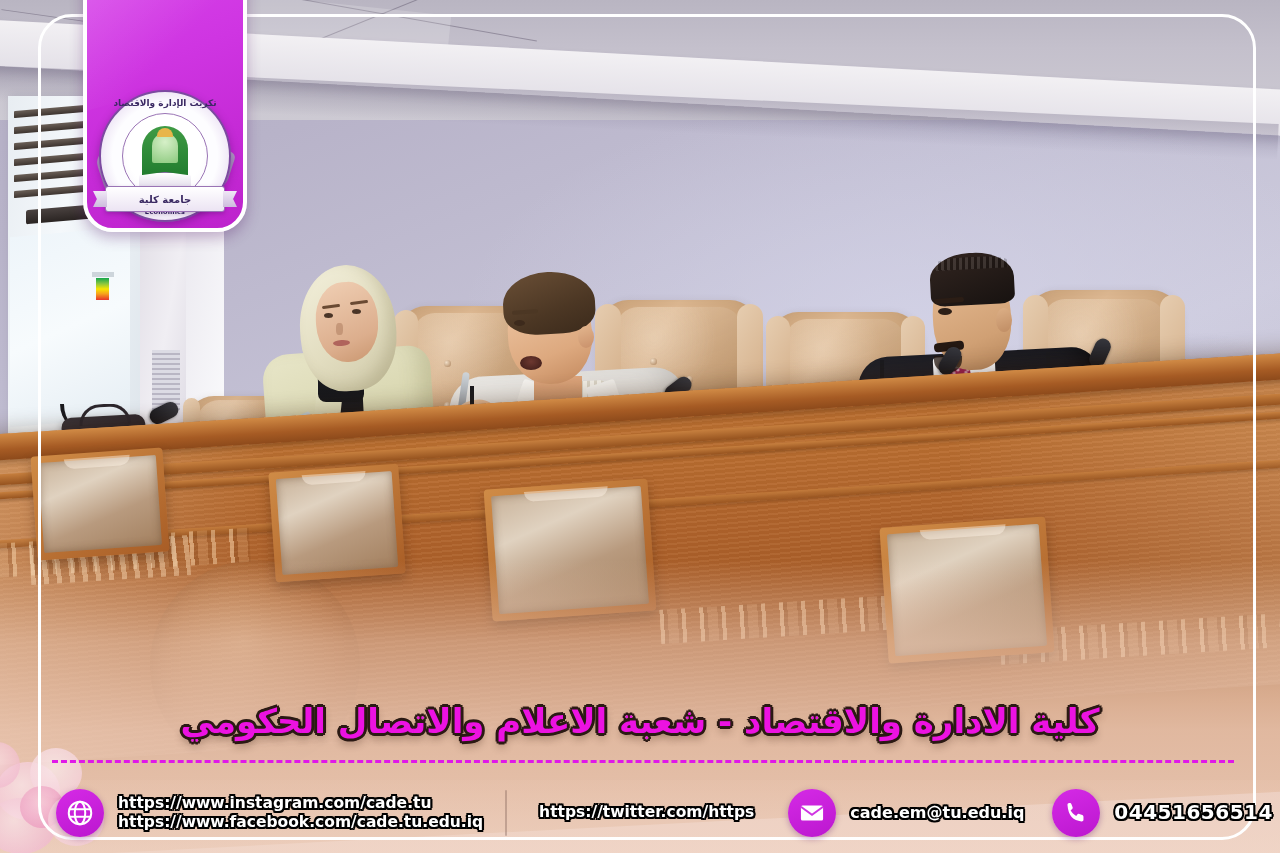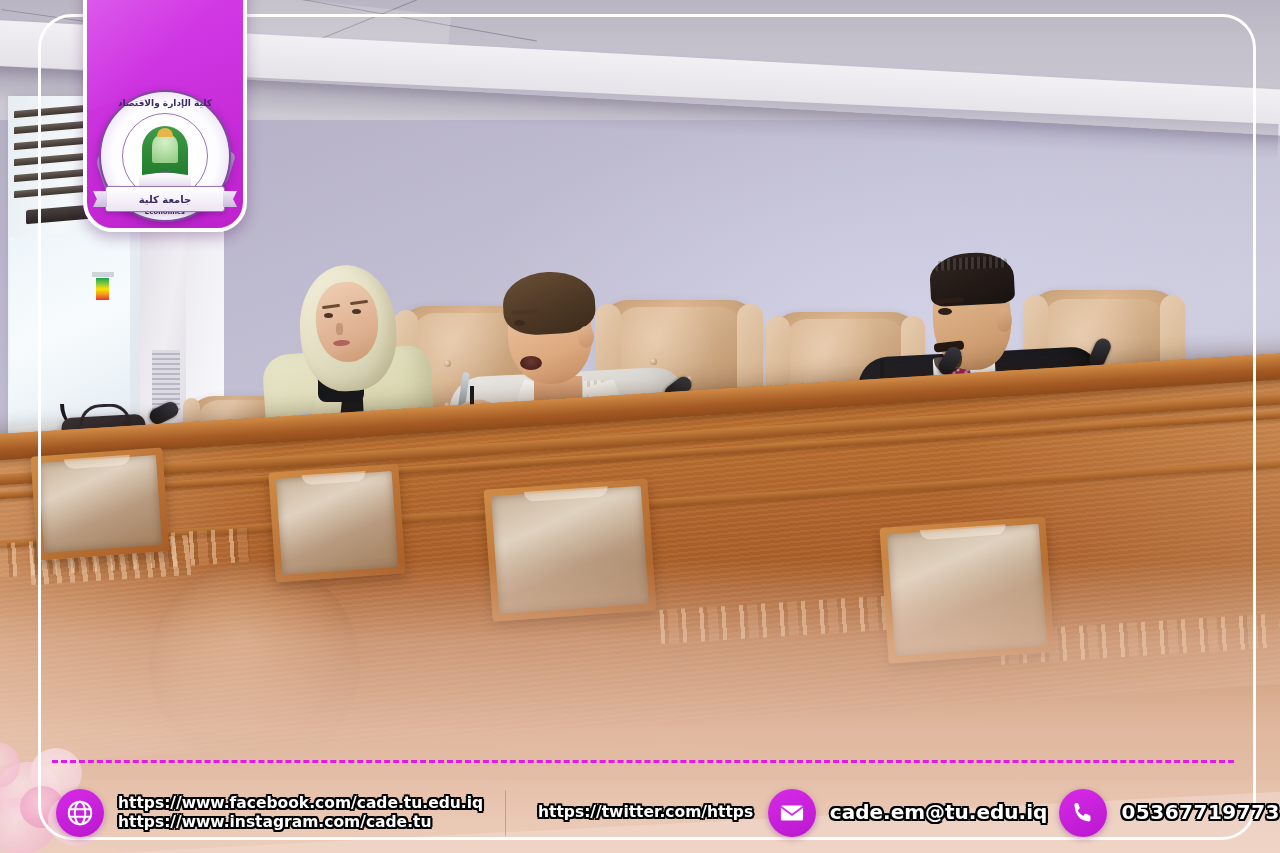--- a/index.html
+++ b/index.html
@@ -551,21 +551,21 @@
     font-size:15.5px;font-weight:bold;color:#ffffff;white-space:nowrap;
     text-shadow:
       -1.6px -1.6px 0 #000,1.6px -1.6px 0 #000,
       -1.6px 1.6px 0 #000,1.6px 1.6px 0 #000,
       -2.2px 0 0 #000,2.2px 0 0 #000,0 -2.2px 0 #000,0 2.2px 0 #000;
   }
   .f-sep{
     width:2px;height:46px;background:rgba(120,90,80,.35);margin:0 18px 0 22px;border-radius:1px;
   }
   .f-phone{font-size:20px;letter-spacing:.5px;}
-  .f-mail{font-size:20px;}
+  .f-mail{font-size:16px;}
 </style>
 </head>
 <body>
 
 <div id="stage">
 
   <div class="scene">
 
     <div class="wall"></div>
     <div class="wallglow"></div>
@@ -761,45 +761,48 @@
 
   <div class="dashline"></div>
 
   <div class="frame"></div>
 
   <div class="logo-badge">
     <div class="sheen"></div>
     <div class="laurel l"></div>
     <div class="laurel r"></div>
     <div class="crest">
-      <div class="crest-arabic-top">كلية الإدارة والاقتصاد</div>
+      <div class="crest-arabic-top">تكريت الإدارة والاقتصاد</div>
       <div class="inner">
         <div class="arch"></div>
         <div class="book"></div>
       </div>
       <div class="crest-en-bottom">College of Administration &amp; Economics</div>
     </div>
     <div class="ribbon">جامعة كلية</div>
   </div>
 
+  <div class="title-bar">
+    <div class="title-text">كلية الادارة والاقتصاد - شعبة الاعلام  والاتصال الحكومي</div>
+  </div>
 
   <div class="footer">
 
     <div class="f-group">
       <div class="f-icon">
         <svg width="30" height="30" viewBox="0 0 24 24" fill="none" stroke="#ffffff" stroke-width="1.6">
           <circle cx="12" cy="12" r="9"></circle>
           <ellipse cx="12" cy="12" rx="4.2" ry="9"></ellipse>
           <line x1="3" y1="9" x2="21" y2="9"></line>
           <line x1="3" y1="15" x2="21" y2="15"></line>
         </svg>
       </div>
       <div class="f-lines">
+        <span class="f-txt">https://www.instagram.com/cade.tu</span>
         <span class="f-txt">https://www.facebook.com/cade.tu.edu.iq</span>
-        <span class="f-txt">https://www.instagram.com/cade.tu</span>
       </div>
     </div>
 
     <div class="f-sep"></div>
 
     <div class="f-group">
       <div class="f-lines">
         <span class="f-txt">https://twitter.com/https</span>
       </div>
     </div>
@@ -820,19 +823,19 @@
 
     <div style="width:28px;"></div>
 
     <div class="f-group">
       <div class="f-icon">
         <svg width="28" height="28" viewBox="0 0 24 24">
           <path d="M6.6 3.5c.7 0 1.3.4 1.5 1l1 2.6c.2.6 0 1.3-.5 1.7l-1.2.9c1 2.1 2.7 3.8 4.8 4.8l.9-1.2c.4-.5 1.1-.7 1.7-.5l2.6 1c.6.2 1 .8 1 1.5v2.4c0 .9-.8 1.6-1.7 1.5C9.6 18.6 5.4 14.4 4.7 5.2 4.6 4.3 5.3 3.5 6.2 3.5z" fill="#ffffff"></path>
         </svg>
       </div>
       <div class="f-lines">
-        <span class="f-txt f-phone">05367719773</span>
+        <span class="f-txt f-phone">04451656514</span>
       </div>
     </div>
 
   </div>
 
 </div>
 
 </body></html>

